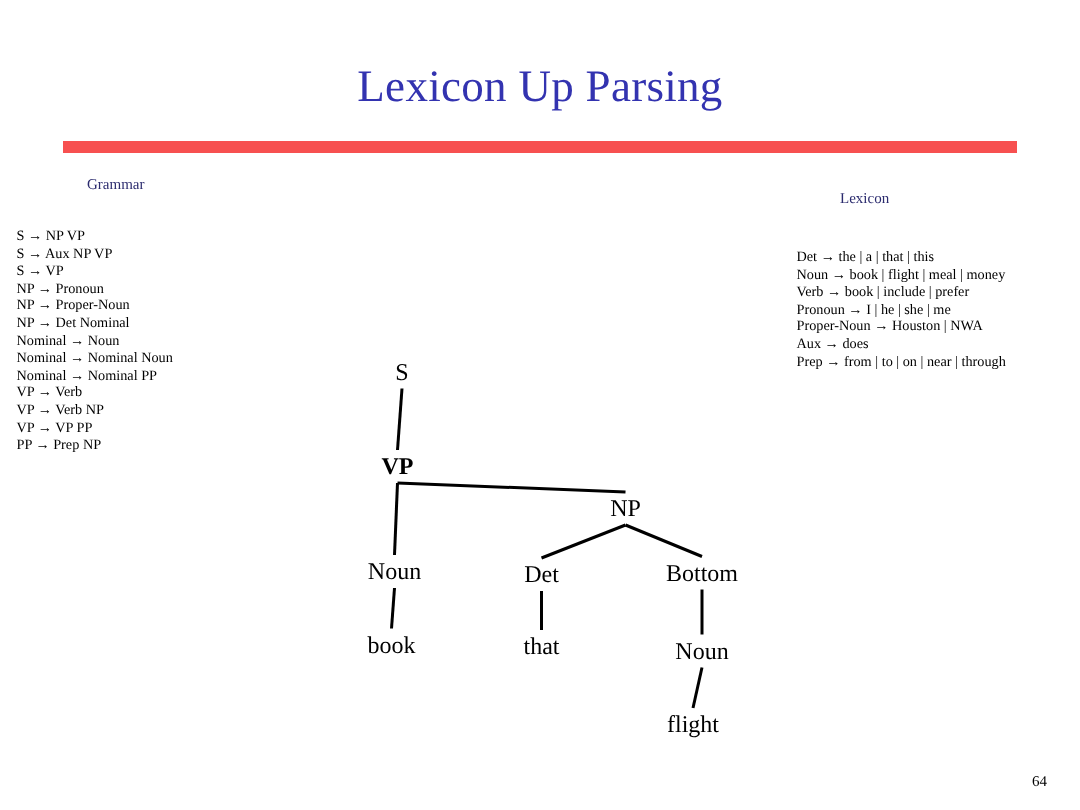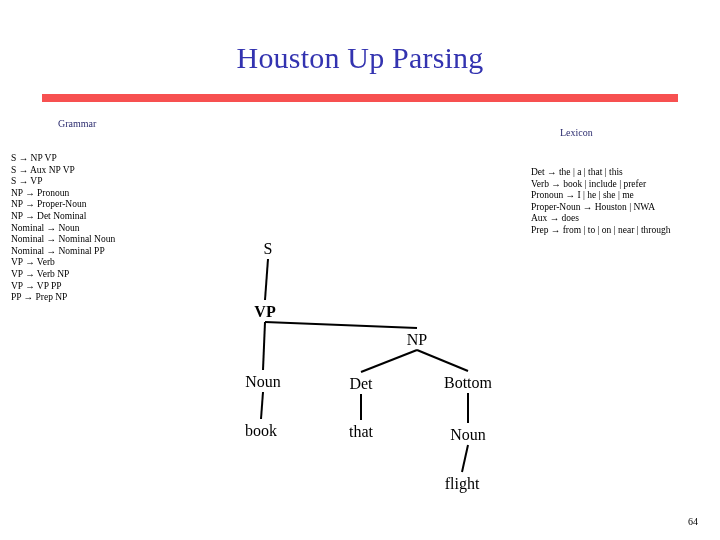--- a/index.html
+++ b/index.html
@@ -99,21 +99,21 @@
     font-size: 10px;
     line-height: 12px;
     font-family: "Liberation Serif", "DejaVu Serif", serif;
     color: #000000;
     padding-left: 39px;
   }
 </style>
 </head>
 <body>
 
-<div id="slide-title">Houston Up Parsing</div>
+<div id="slide-title">Lexicon Up Parsing</div>
 
 <div id="title-rule"></div>
 
 <div id="grammar-caption" class="section-caption">Grammar</div>
 
 <div id="grammar-rules" class="rule-list">
     <span class="rule-line">S → NP VP</span>
     <span class="rule-line">S → Aux NP VP</span>
     <span class="rule-line">S → VP</span>
     <span class="rule-line">NP → Pronoun</span>
@@ -125,20 +125,21 @@
     <span class="rule-line">VP → Verb</span>
     <span class="rule-line">VP → Verb NP</span>
     <span class="rule-line">VP → VP PP</span>
     <span class="rule-line">PP → Prep NP</span>
   </div>
 
 <div id="lexicon-caption" class="section-caption">Lexicon</div>
 
 <div id="lexicon-rules" class="rule-list">
     <span class="rule-line">Det → the | a | that | this</span>
+    <span class="rule-line">Noun → book | flight | meal | money</span>
     <span class="rule-line">Verb → book | include | prefer</span>
     <span class="rule-line">Pronoun → I | he | she | me</span>
     <span class="rule-line">Proper-Noun → Houston | NWA</span>
     <span class="rule-line">Aux → does</span>
     <span class="rule-line">Prep → from | to | on | near | through</span>
   </div>
 
 <div id="parse-tree">
   <svg id="parse-tree-svg" width="720" height="540">
       <line x1="268" y1="259" x2="265" y2="300" stroke="#000000" stroke-width="2"></line>

